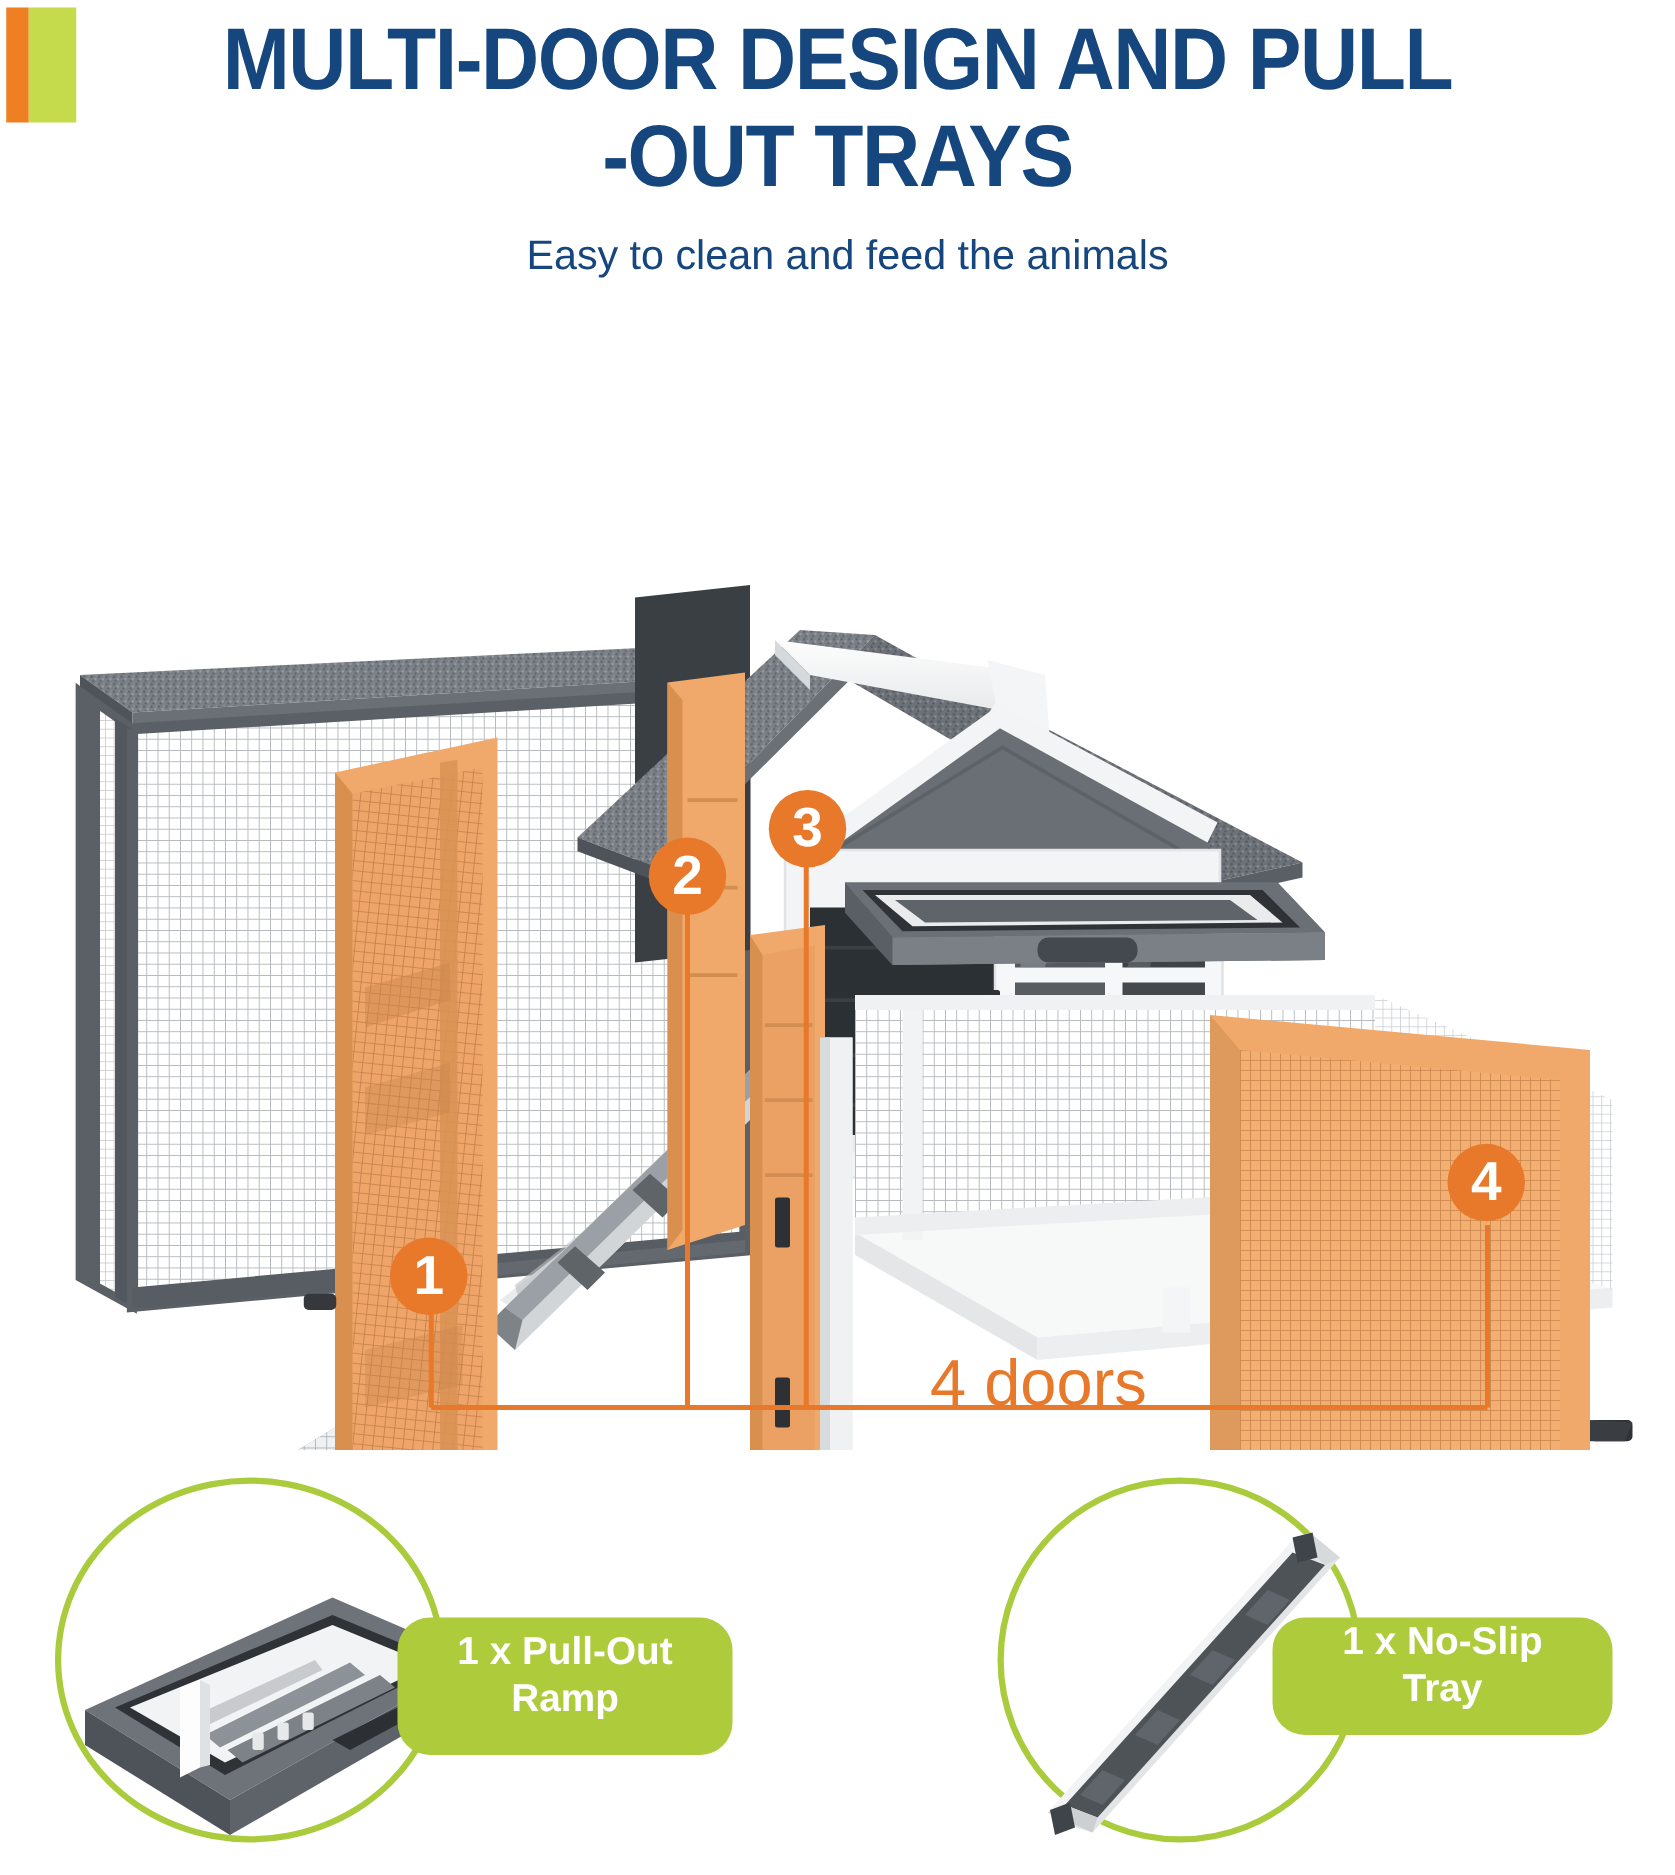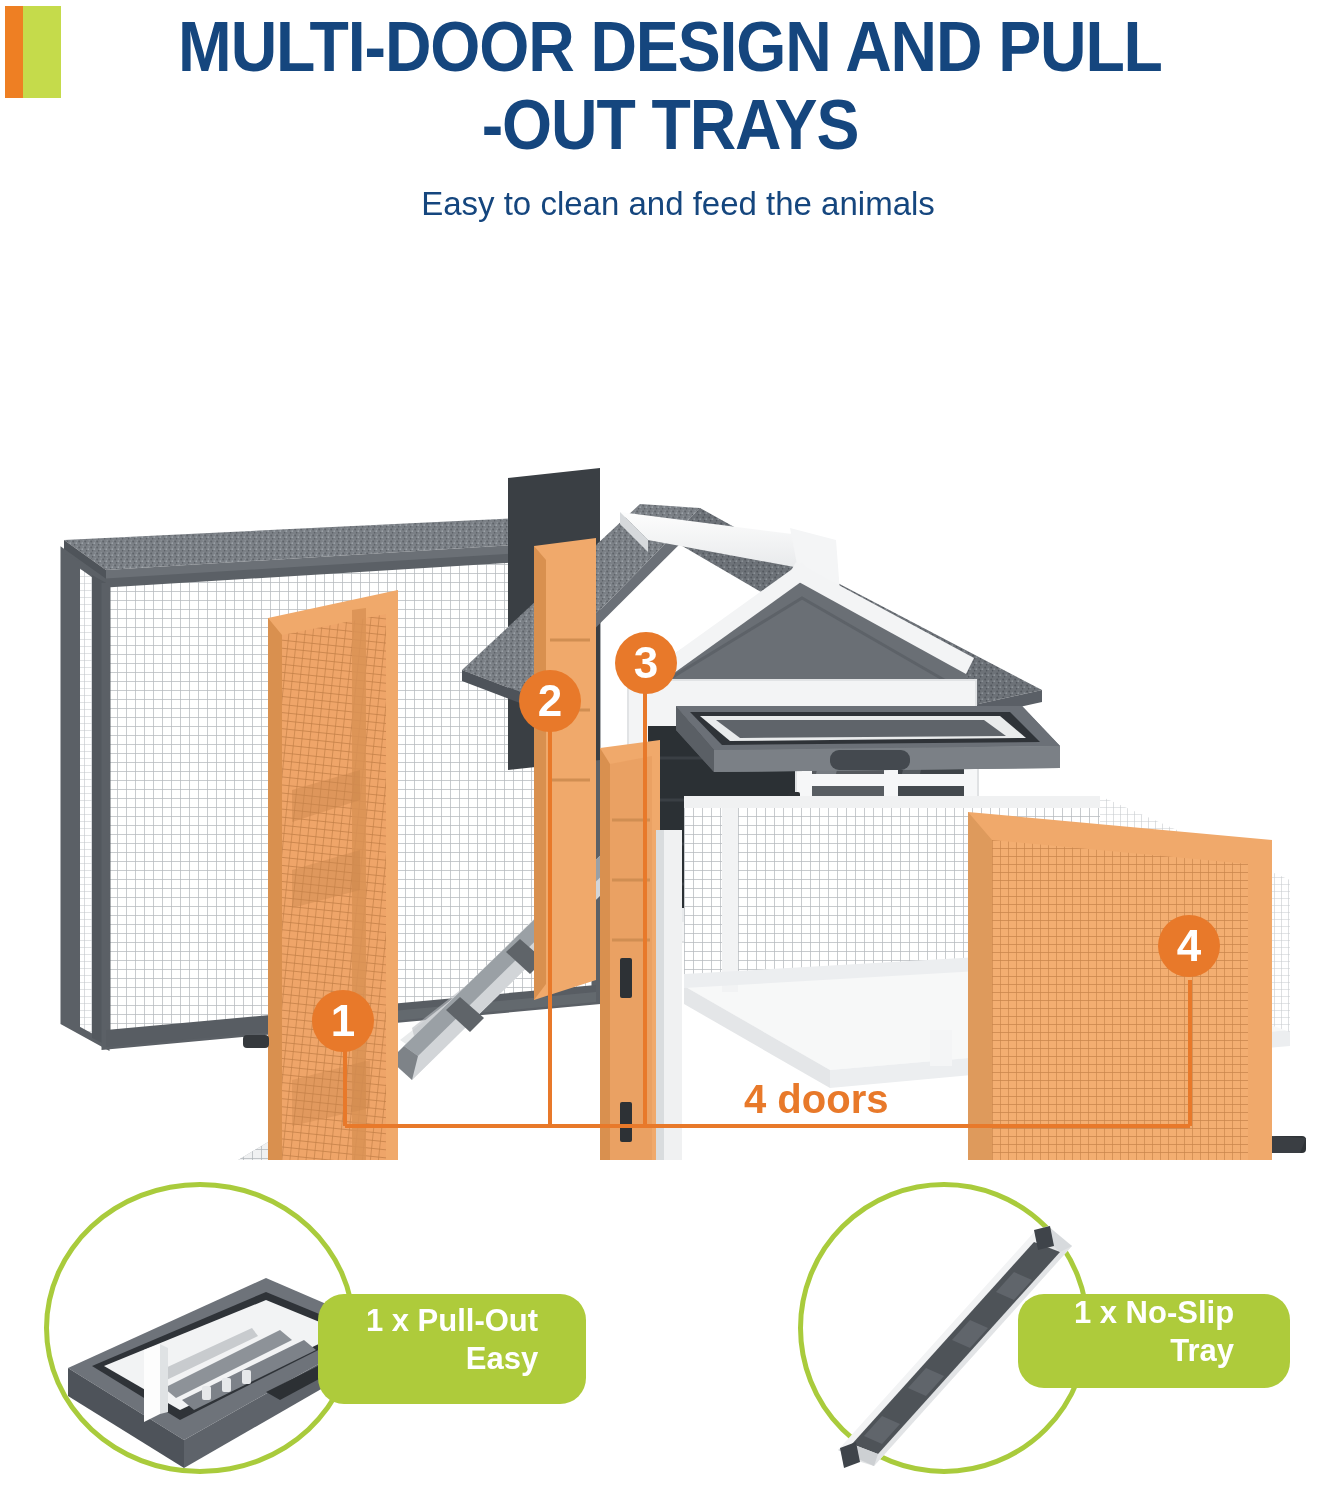--- a/index.html
+++ b/index.html
@@ -56,21 +56,21 @@
     display: flex; align-items: center; justify-content: center;
     line-height: 1;
   }
   .badge-1 { left: 312px; top: 990px; width: 62px; height: 62px; font-size: 44px; }
   .badge-2 { left: 519px; top: 670px; width: 62px; height: 62px; font-size: 44px; }
   .badge-3 { left: 615px; top: 632px; width: 62px; height: 62px; font-size: 44px; }
   .badge-4 { left: 1158px; top: 915px; width: 62px; height: 62px; font-size: 44px; }
 
   .doors-label {
     position: absolute; left: 744px; top: 1077px;
-    font-size: 40px; font-weight: 700; color: #E8792A;
+    font-size: 52px; font-weight: 400; color: #E8792A;
     letter-spacing: 0px;
   }
 
   
   .acc { position: absolute; top: 1176px; height: 310px; }
   .acc-left  { left: 18px;  width: 620px; }
   .acc-right { left: 770px; width: 560px; }
 
   .oval {
     position: absolute; top: 6px;
@@ -80,21 +80,21 @@
   }
   .oval-left  { left: 26px; width: 312px; height: 292px; }
   .oval-right { left: 28px; width: 292px; height: 292px; }
 
   .chip {
     position: absolute;
     background: #AECB3B;
     color: #ffffff;
     font-weight: 800;
     font-size: 31px; line-height: 38px;
-    text-align: right;
+    text-align: center;
     border-radius: 26px;
     padding: 0 22px 18px 22px;
     display: flex; align-items: center; justify-content: center;
   }
   .chip-left  { left: 300px; top: 118px; width: 268px; height: 110px; }
   .chip-right { left: 248px; top: 118px; width: 272px; height: 94px; }
 </style>
 </head>
 <body>
 
@@ -389,21 +389,21 @@
 
       <rect x="150" y="186" width="9" height="14" rx="2" fill="#e6e8ea"></rect>
       <rect x="170" y="178" width="9" height="14" rx="2" fill="#e6e8ea"></rect>
       <rect x="190" y="170" width="9" height="14" rx="2" fill="#e6e8ea"></rect>
 
       <polygon points="214,192 266,166 280,172 228,200" fill="#2c3034"></polygon>
     </svg>
     <div class="chip chip-left">
       <span>
         <span>1 x Pull-Out</span><br>
-        <span>Easy</span>
+        <span>Ramp</span>
       </span>
     </div>
   </div>
 
   <div class="acc acc-right">
     <div class="oval oval-right"></div>
     <svg width="340" height="300" style="position:absolute;left:34px;top:24px;" viewBox="0 0 340 300" xmlns="http://www.w3.org/2000/svg">
 
       <polygon points="34,250 232,30 268,46 70,266" fill="#f2f3f4"></polygon>
       <polygon points="44,258 242,38 268,46 70,266" fill="#e2e4e6"></polygon>

